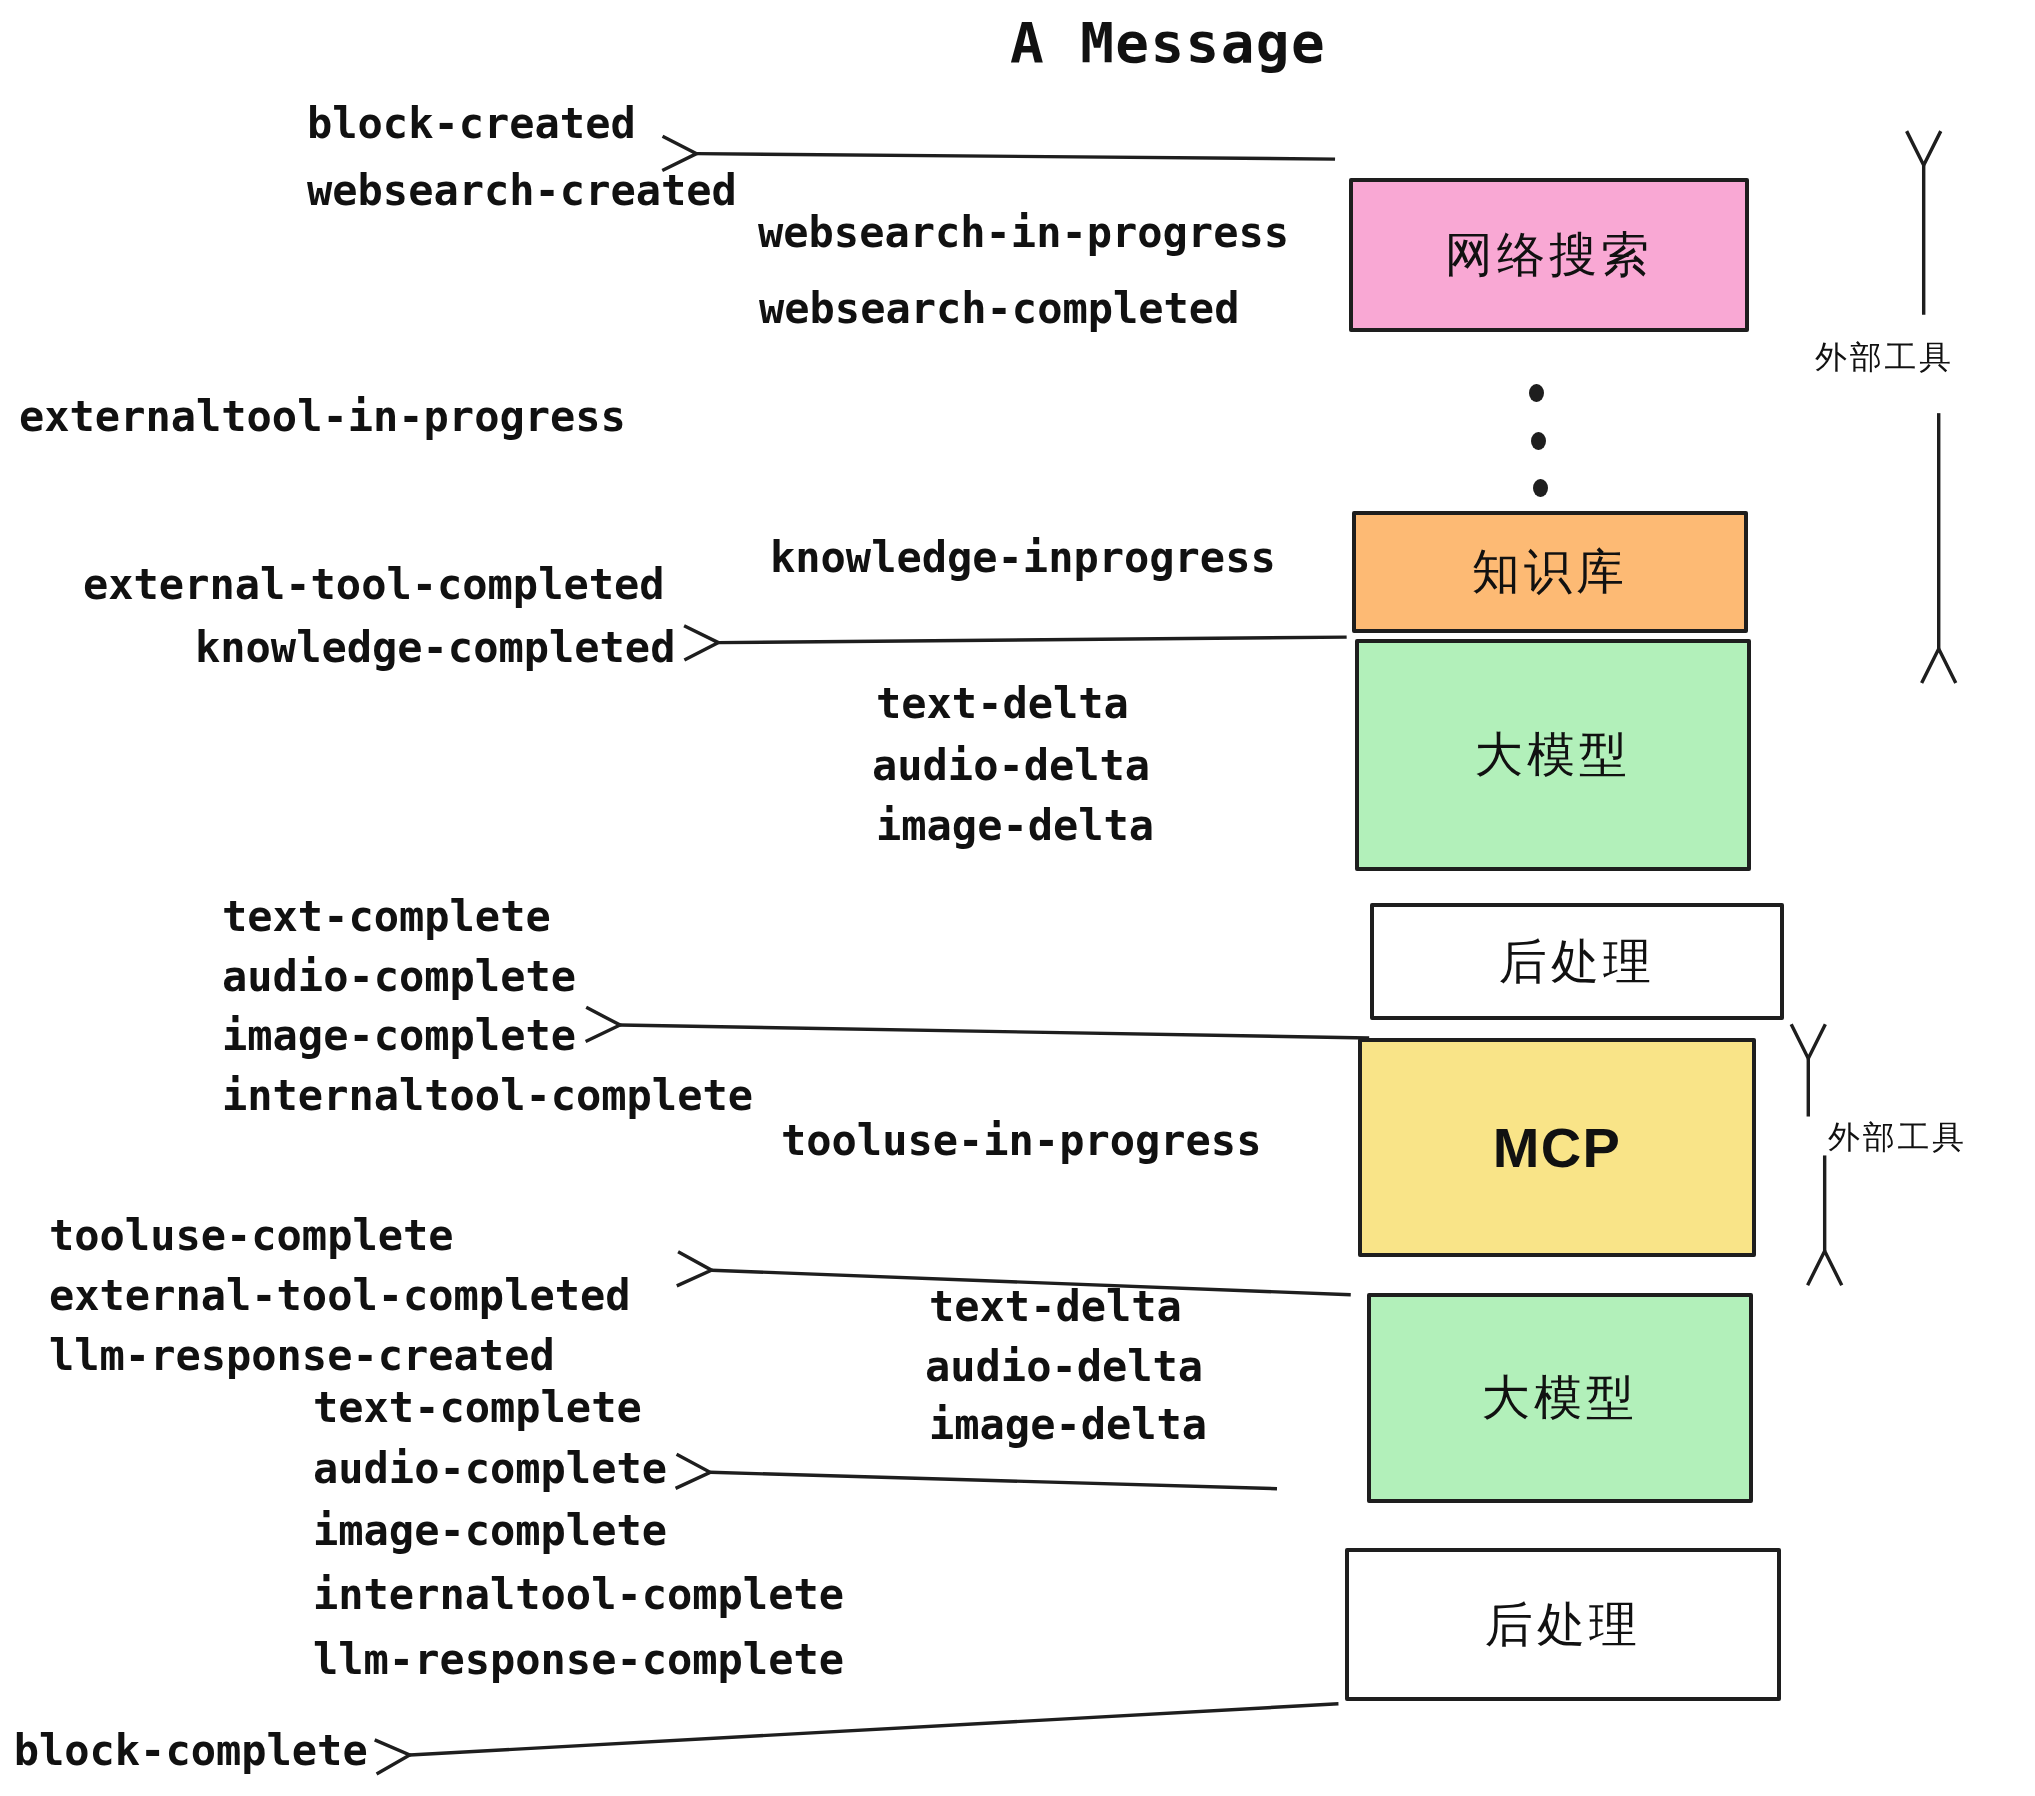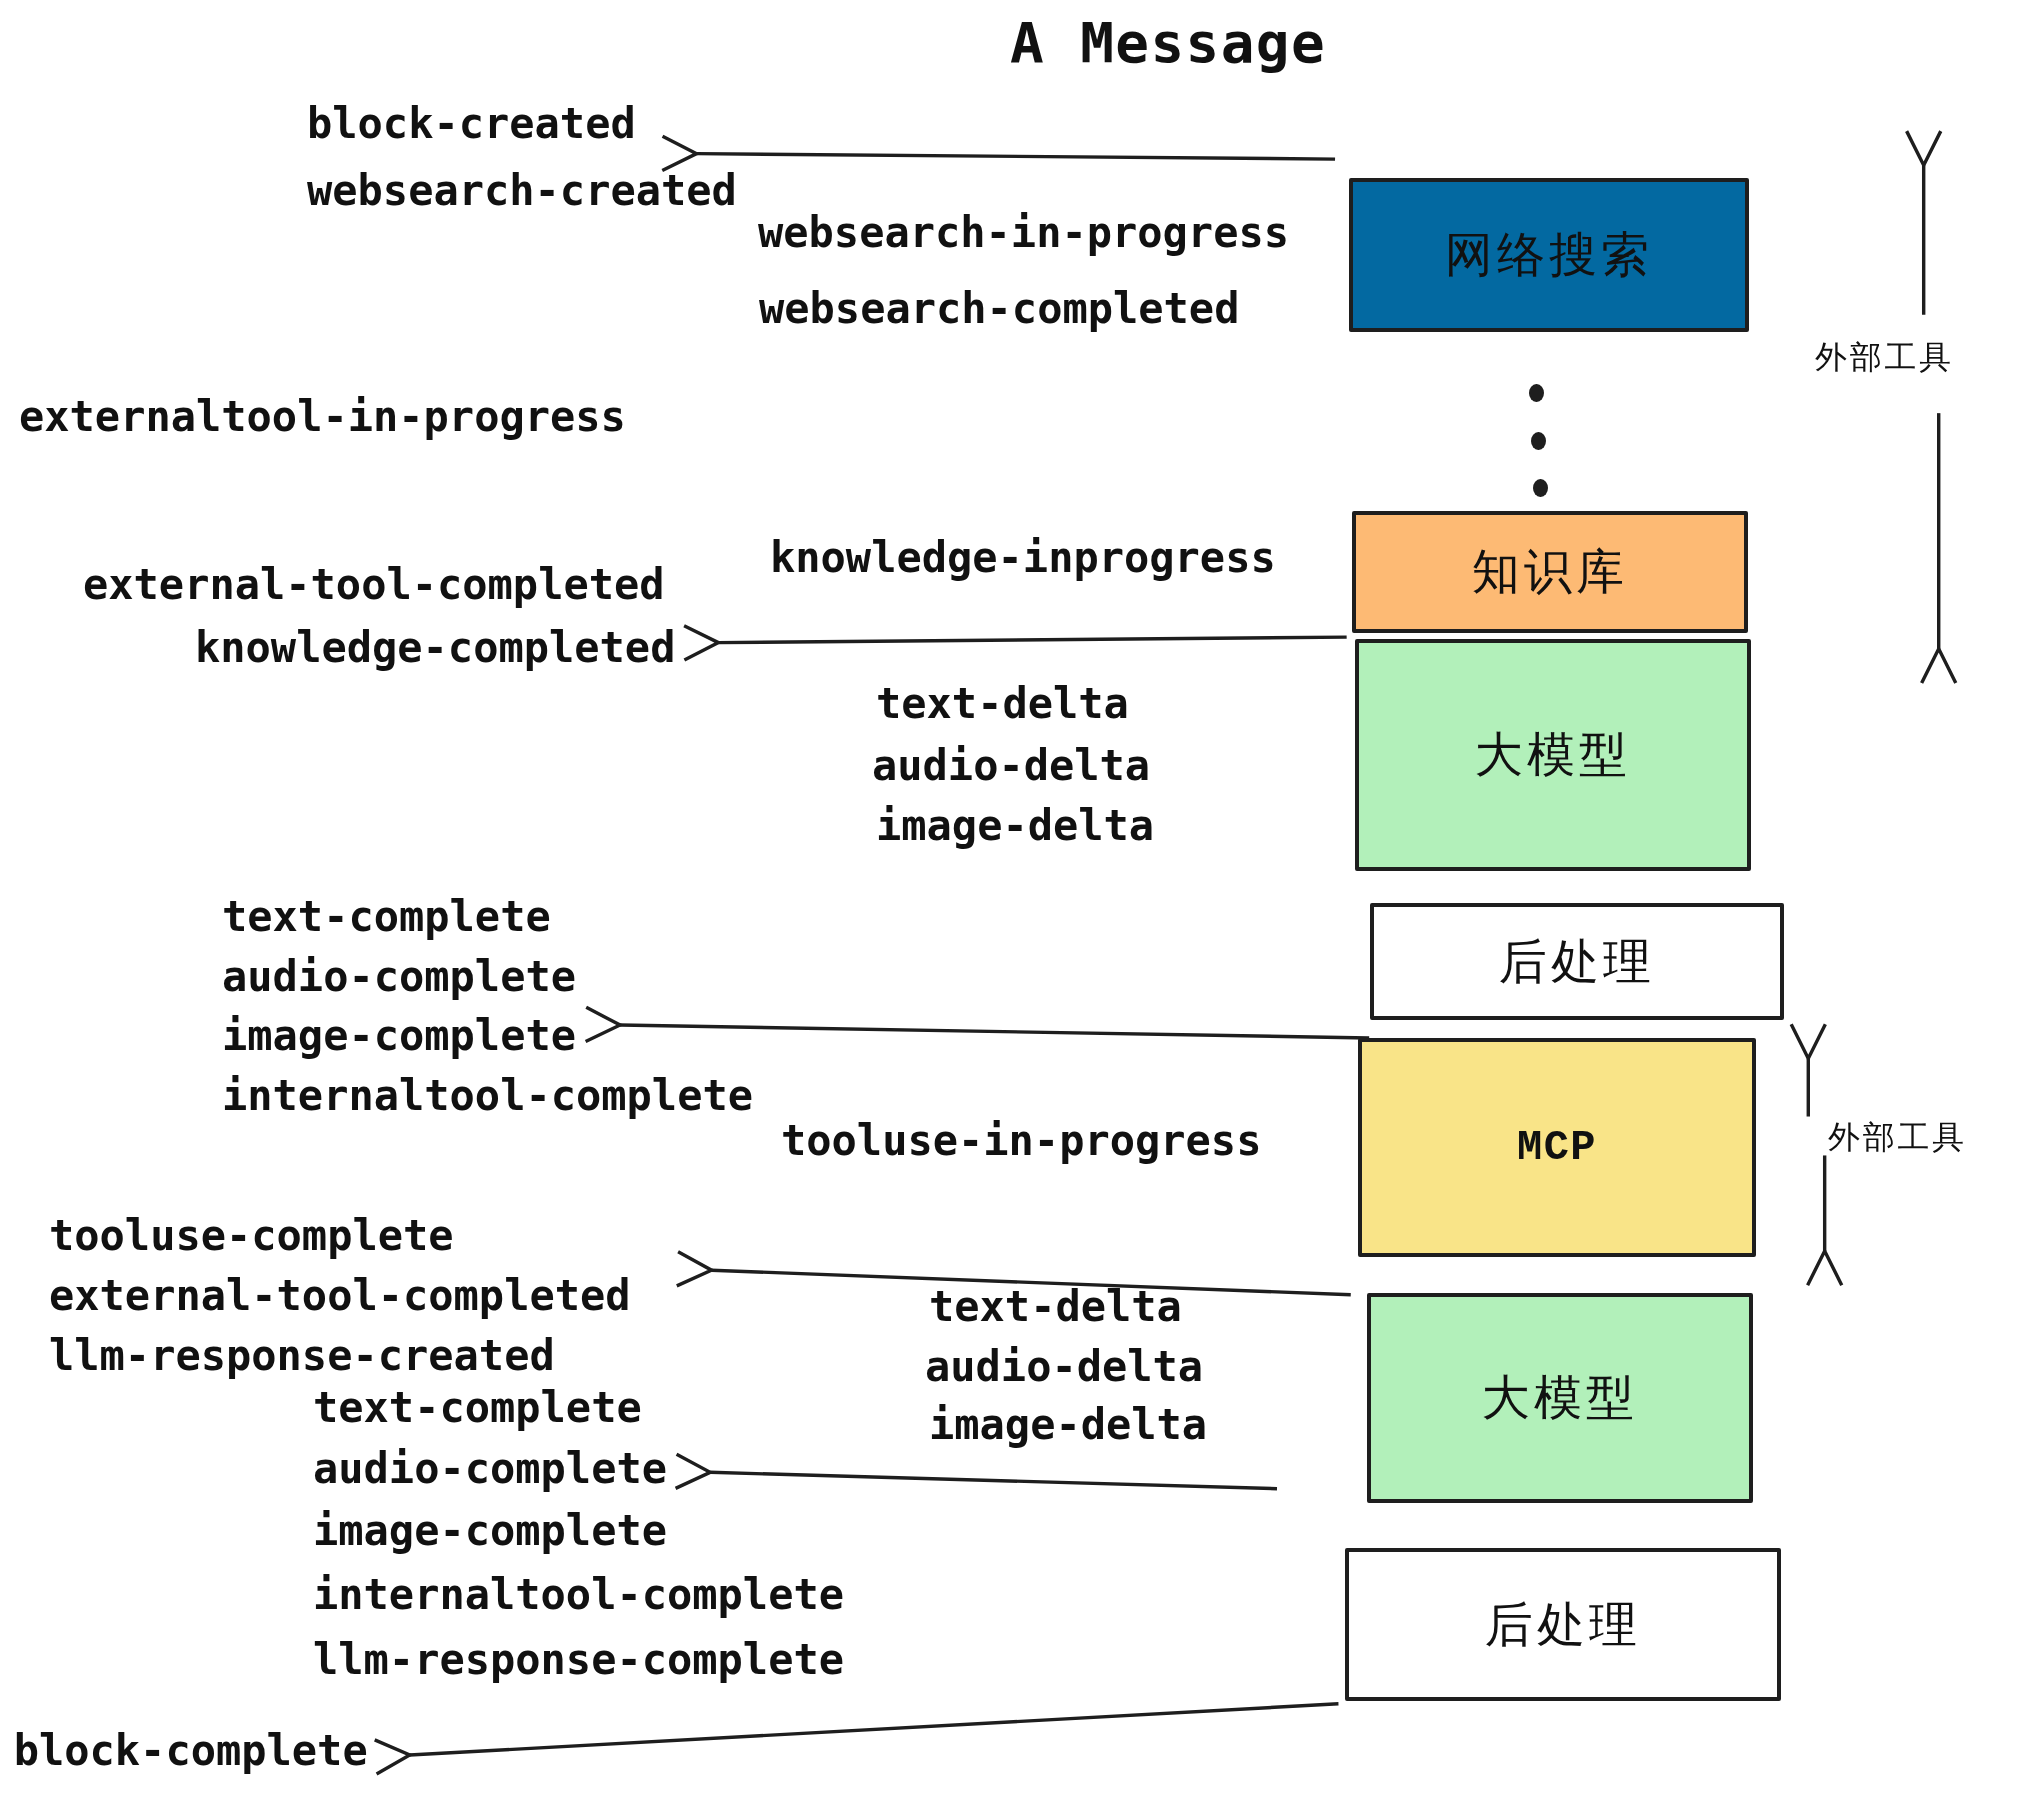--- a/index.html
+++ b/index.html
@@ -25,21 +25,21 @@
     position:absolute;
     box-sizing:border-box;
     border:4.1px solid #1e1e1e;
     border-radius:2px;
     display:flex;align-items:center;justify-content:center;
     font-family:"DejaVu Sans", sans-serif;
     font-size:48px;letter-spacing:4.1px;
     color:#111111;
     white-space:nowrap;
   }
-  .box.mono{font-family:Liberation Mono, monospace;font-weight:bold;font-size:42px;letter-spacing:1.4px;}
+  .box.mono{font-family:Liberation Sans, sans-serif;font-weight:bold;font-size:56px;letter-spacing:1.4px;}
   .side-label{
     position:absolute;
     font-family:"DejaVu Sans", sans-serif;
     font-size:32px;line-height:61px;letter-spacing:2.7px;
     white-space:nowrap;
   }
   .dot{
     position:absolute;width:15px;height:18.4px;border-radius:50%;
     background:#1e1e1e;
   }
@@ -113,21 +113,21 @@
   <div class="ev" style="left:929px;top:1279px">text-delta</div>
   <div class="ev" style="left:925px;top:1339px">audio-delta</div>
   <div class="ev" style="left:929px;top:1397px">image-delta</div>
   <div class="ev" style="left:313px;top:1380px">text-complete</div>
   <div class="ev" style="left:313px;top:1441px">audio-complete</div>
   <div class="ev" style="left:313px;top:1503px">image-complete</div>
   <div class="ev" style="left:313px;top:1567px">internaltool-complete</div>
   <div class="ev" style="left:313px;top:1632px">llm-response-complete</div>
   <div class="ev" style="left:13.7px;top:1723px">block-complete</div>
 
-  <div class="box" style="left: 1349px; top: 178px; width: 400px; height: 154px; background: #0369a1;">
+  <div class="box" style="left: 1349px; top: 178px; width: 400px; height: 154px; background: #f9a8d4;">
       <span>网络搜索</span>
     </div>
   <div class="box" style="left: 1352px; top: 511px; width: 396px; height: 122px; background: #fdba74;">
       <span>知识库</span>
     </div>
   <div class="box" style="left: 1355px; top: 639px; width: 396px; height: 232px; background: rgb(178, 240, 186);">
       <span>大模型</span>
     </div>
   <div class="box" style="left: 1370px; top: 903px; width: 414px; height: 117px; background: rgb(255, 255, 255);">
       <span>后处理</span>

